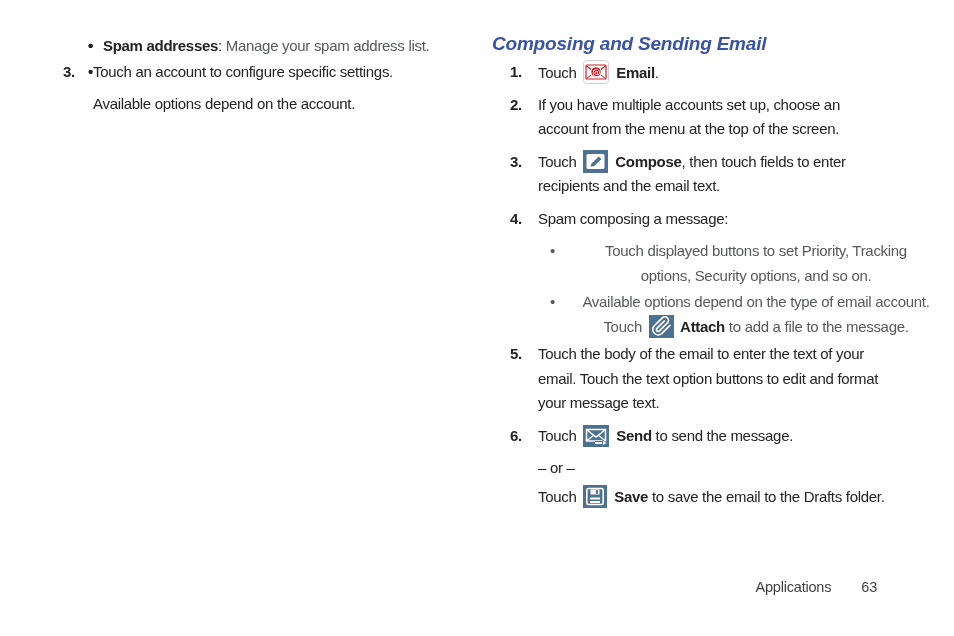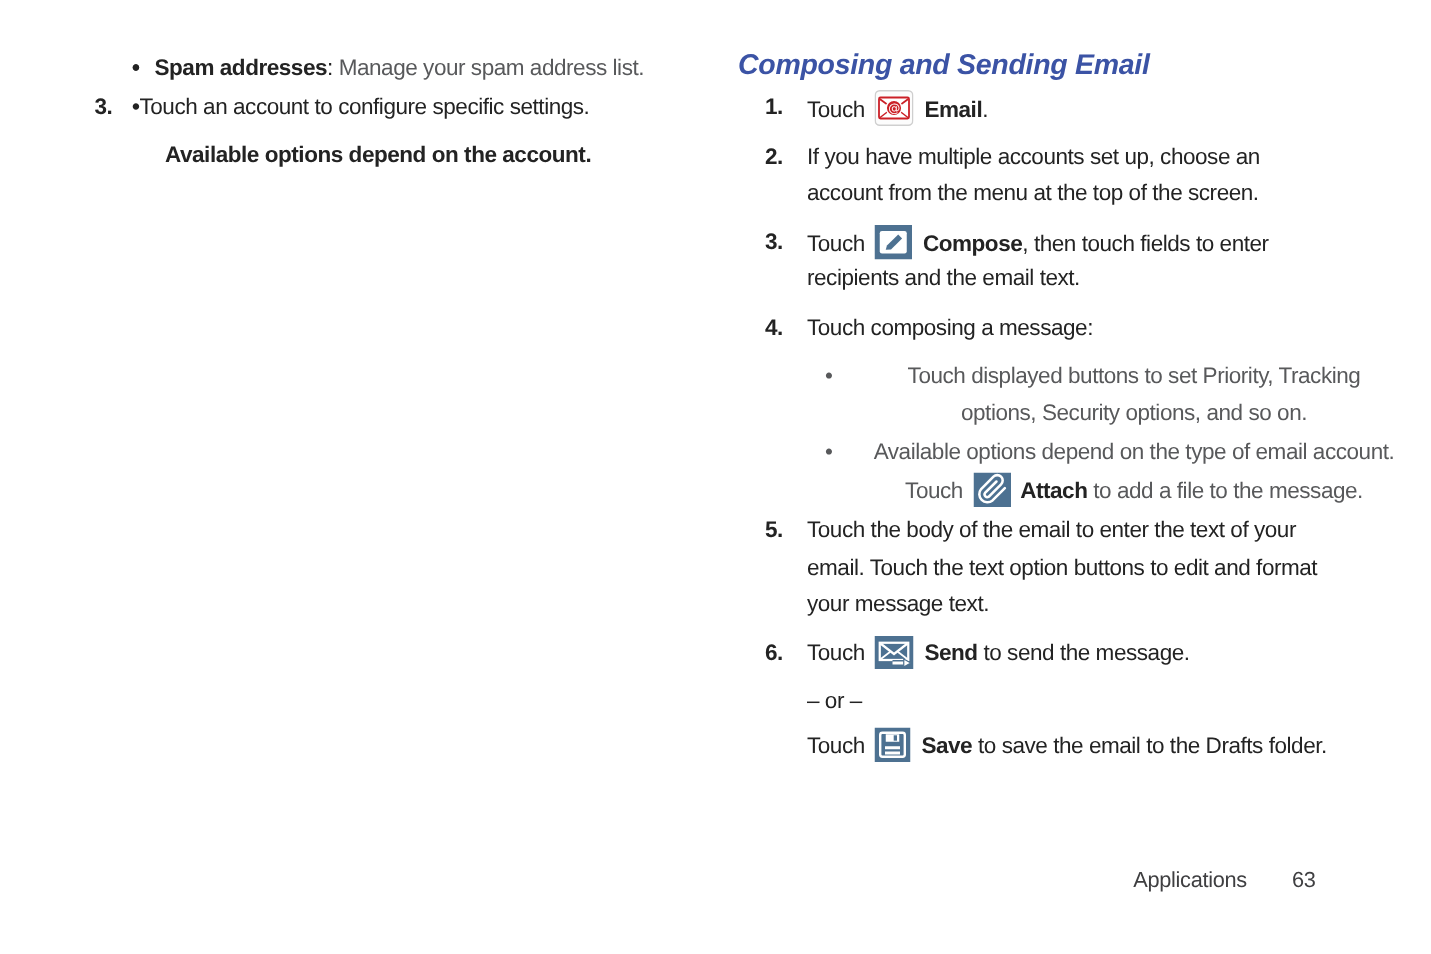--- a/index.html
+++ b/index.html
@@ -27,21 +27,21 @@
   .num{font-weight:bold;color:var(--text-dark,#232323);}
 
   
   #left-col .kind-bullet{margin-top:1px;}
   #left-col .kind-bullet .marker{left:28px;font-weight:bold;color:var(--text-dark,#232323);}
   #left-col .kind-bullet .lines{margin-left:43px;}
   #left-col .kind-step{margin-top:1px;}
   #left-col .kind-step .num{left:3px;}
   #left-col .kind-step .lines{margin-left:33px;}
   #left-col .kind-note{margin-top:8px;}
-  #left-col .kind-note .lines{margin-left:50px;font-weight:bold;}
+  #left-col .kind-note .lines{margin-left:33px;}
 
   
   #right-col .kind-step .num{left:18px;}
   #right-col .kind-step .lines{margin-left:46px;}
   #right-col .kind-subbullet .marker{left:58px;color:var(--text-gray,#58595b);}
   #right-col .kind-subbullet .lines{margin-left:70px;text-align:center;}
   #right-col .kind-subbullet + .kind-subbullet{margin-top:2px;}
   #right-col .kind-subbullet + .kind-step{margin-top:3px;}
   #right-col .kind-note .lines{margin-left:46px;}
   #right-col .kind-note + .kind-note{margin-top:4px;}
@@ -120,21 +120,21 @@
                 <rect width="25" height="23" fill="#4d7191"></rect>
                 <rect x="3.5" y="4" width="18" height="15" rx="1.5" fill="#fff"></rect>
                 <path d="M7.5 16.5 L8.3 13.7 L15.8 6.4 L18.4 9 L11 16.3 Z" fill="#4d7191"></path>
               </svg></span><span class="seg-bold"> Compose</span><span class="seg-dark">, then touch fields to enter</span></div>
           <div class="line"><span class="seg-dark">recipients and the email text.</span></div>
         </div>
       </div>
       <div class="block kind-step">
         <span class="num">4.</span>
         <div class="lines">
-          <div class="line"><span class="seg-dark">Touch composing a message:</span></div>
+          <div class="line"><span class="seg-dark">Spam composing a message:</span></div>
         </div>
       </div>
       <div class="block kind-subbullet">
         <span class="marker">•</span>
         <div class="lines">
           <div class="line"><span class="seg-gray">Touch displayed buttons to set Priority, Tracking</span></div>
           <div class="line"><span class="seg-gray">options, Security options, and so on.</span></div>
         </div>
       </div>
       <div class="block kind-subbullet">

